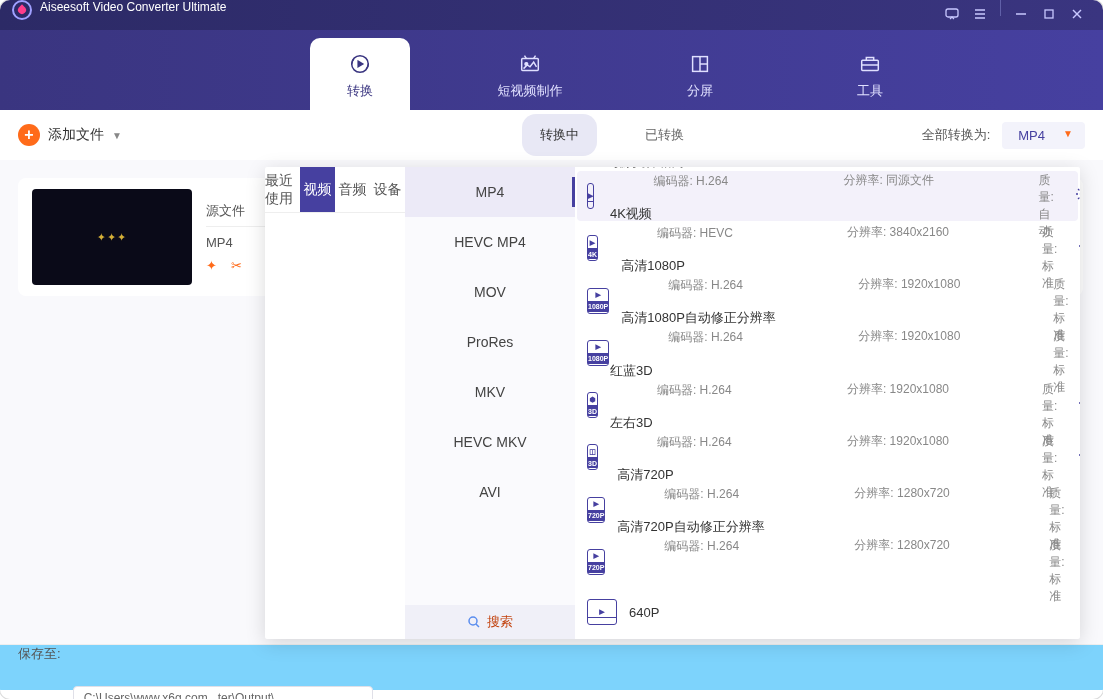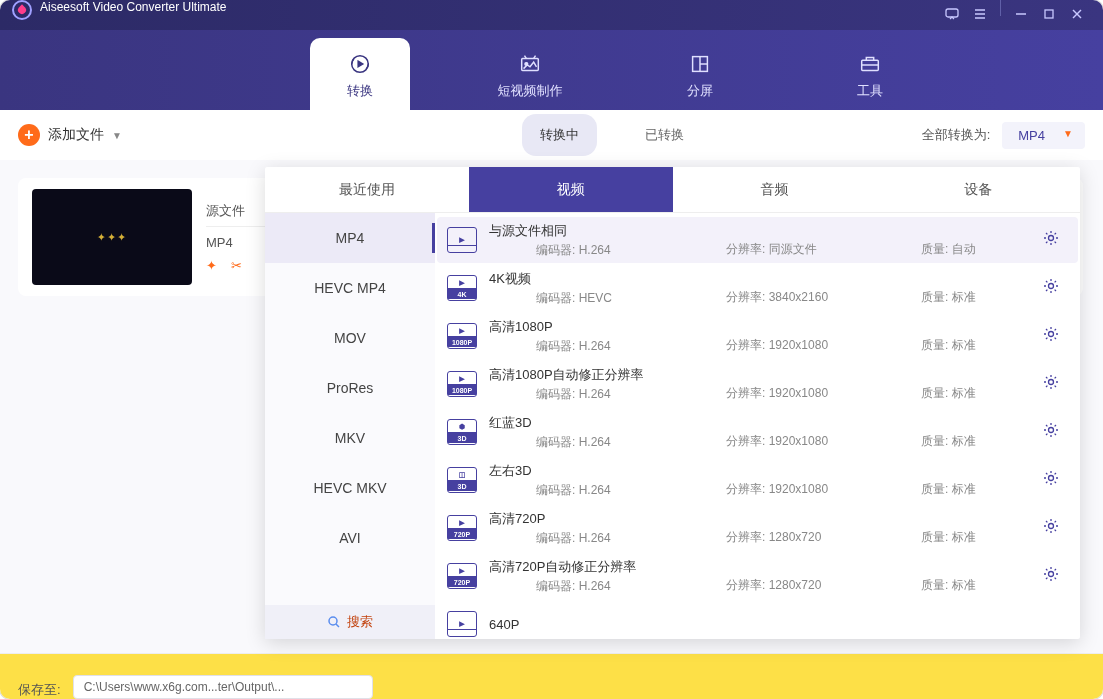--- a/index.html
+++ b/index.html
@@ -21,25 +21,25 @@
 .pill { padding: 12px 18px; border-radius: 14px; font-size: 13px; cursor: pointer; color: #666; }
 .pill.active { background: #e8e8f5; color: #333; }
 .toolbar-right { margin-left: auto; display: flex; align-items: center; gap: 12px; font-size: 13px; color: #555; }
 .format-select { background: #f3f3fb; padding: 6px 40px 6px 16px; border-radius: 4px; color: #4640a0; font-size: 13px; position: relative; cursor: pointer; }
 .format-select:after { content: "▼"; position: absolute; right: 12px; color: #ff6b1a; font-size: 10px; }
 .content { position: relative; background: #f9f9fc; height: calc(699px - 30px - 80px - 50px - 46px); padding: 18px; }
 .file-card { width: 1065px; height: 118px; background: #fff; border-radius: 8px; display: flex; align-items: center; padding: 10px 14px; gap: 14px; }
 .thumb { width: 160px; height: 96px; background: #0a0a18; border-radius: 4px; display: flex; align-items: center; justify-content: center; color: #d4af37; font-size: 11px; }
 .file-meta { flex: 1; display: flex; flex-direction: column; gap: 8px; font-size: 13px; color: #555; }
 .file-row { display: flex; align-items: center; gap: 10px; }
-.bottombar { position: absolute; bottom: 0; left: 0; right: 0; height: 46px; background: #fde047; border-top: 1px solid #eee; display: flex; align-items: flex-end; padding: 0 18px; font-size: 13px; color: #555; gap: 12px; }
+.bottombar { position: absolute; bottom: 9px; left: 0; right: 0; height: 46px; background: #7dd3fc; border-top: 1px solid #eee; display: flex; align-items: flex-start; padding: 0 18px; font-size: 13px; color: #555; gap: 12px; }
 .path-box { background: #fff; border: 1px solid #e0e0e8; padding: 4px 10px; border-radius: 4px; width: 300px; white-space: nowrap; overflow: hidden; font-size: 12px; color: #666; margin-top: 41px; }
 
 
-.popup { position: absolute; top: 167px; left: 265px; width: 815px; height: 472px; background: #fff; box-shadow: 0 4px 20px rgba(0,0,0,.15); border-radius: 2px; display: flex; flex-direction: column; }
+.popup { position: absolute; top: 167px; left: 265px; width: 815px; height: 472px; background: #fff; box-shadow: 0 4px 20px rgba(0,0,0,.15); border-radius: 2px; display: flex; flex-direction: row; }
 .popup-tabs { height: 46px; display: flex; border-bottom: 1px solid #eee; }
 .popup-tab { flex: 1; display: flex; align-items: center; justify-content: center; font-size: 14px; color: #555; cursor: pointer; }
 .popup-tab.active { background: #4640a0; color: #fff; }
 .popup-body { flex: 1; display: flex; overflow: hidden; }
 .sidebar { width: 170px; background: #fafafd; display: flex; flex-direction: column; overflow-y: auto; }
 .sidebar-item { height: 50px; display: flex; align-items: center; justify-content: center; font-size: 14px; color: #444; cursor: pointer; position: relative; }
 .sidebar-item.selected { background: #eceaf7; }
 .sidebar-item.selected:after { content: ""; position: absolute; right: 0; top: 10px; bottom: 10px; width: 3px; background: #4640a0; }
 .search-bar { height: 34px; background: #f0f0f8; display: flex; align-items: center; justify-content: center; gap: 6px; color: #c2410c; font-size: 13px; cursor: pointer; margin-top: auto; }
 .preset-list { flex: 1; overflow-y: auto; display: flex; flex-direction: column; gap: 2px; padding: 4px 2px; }

